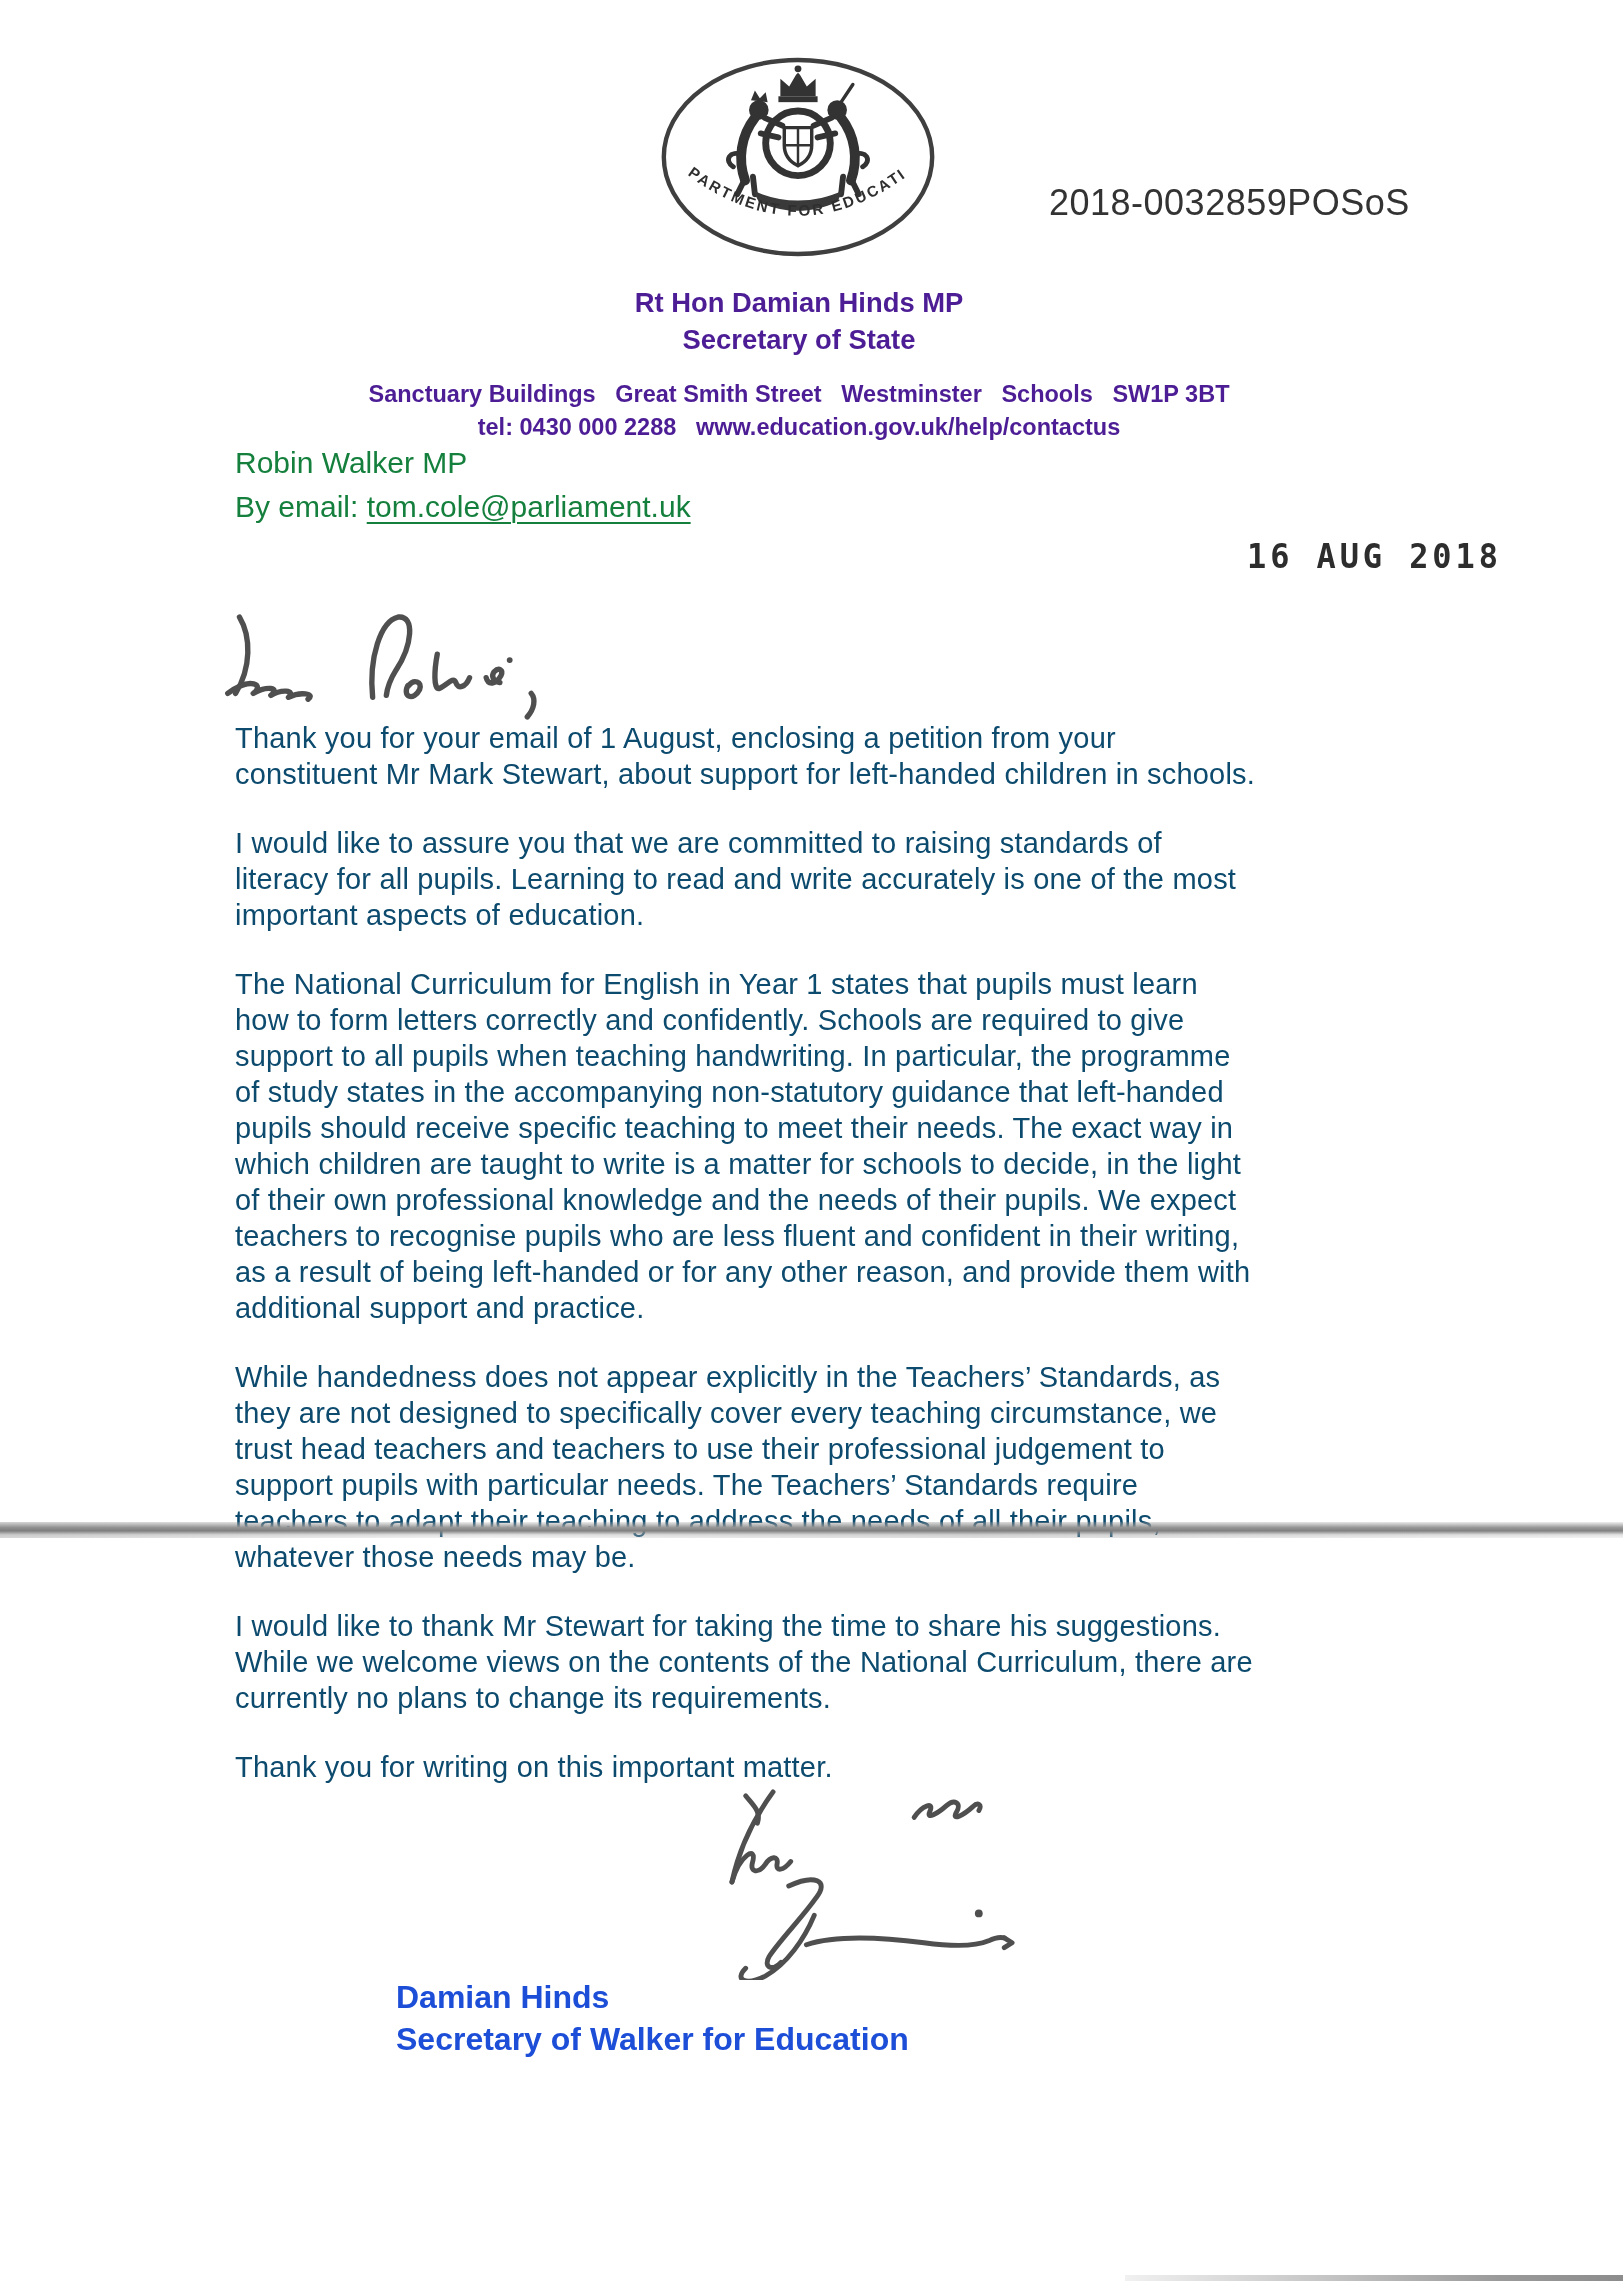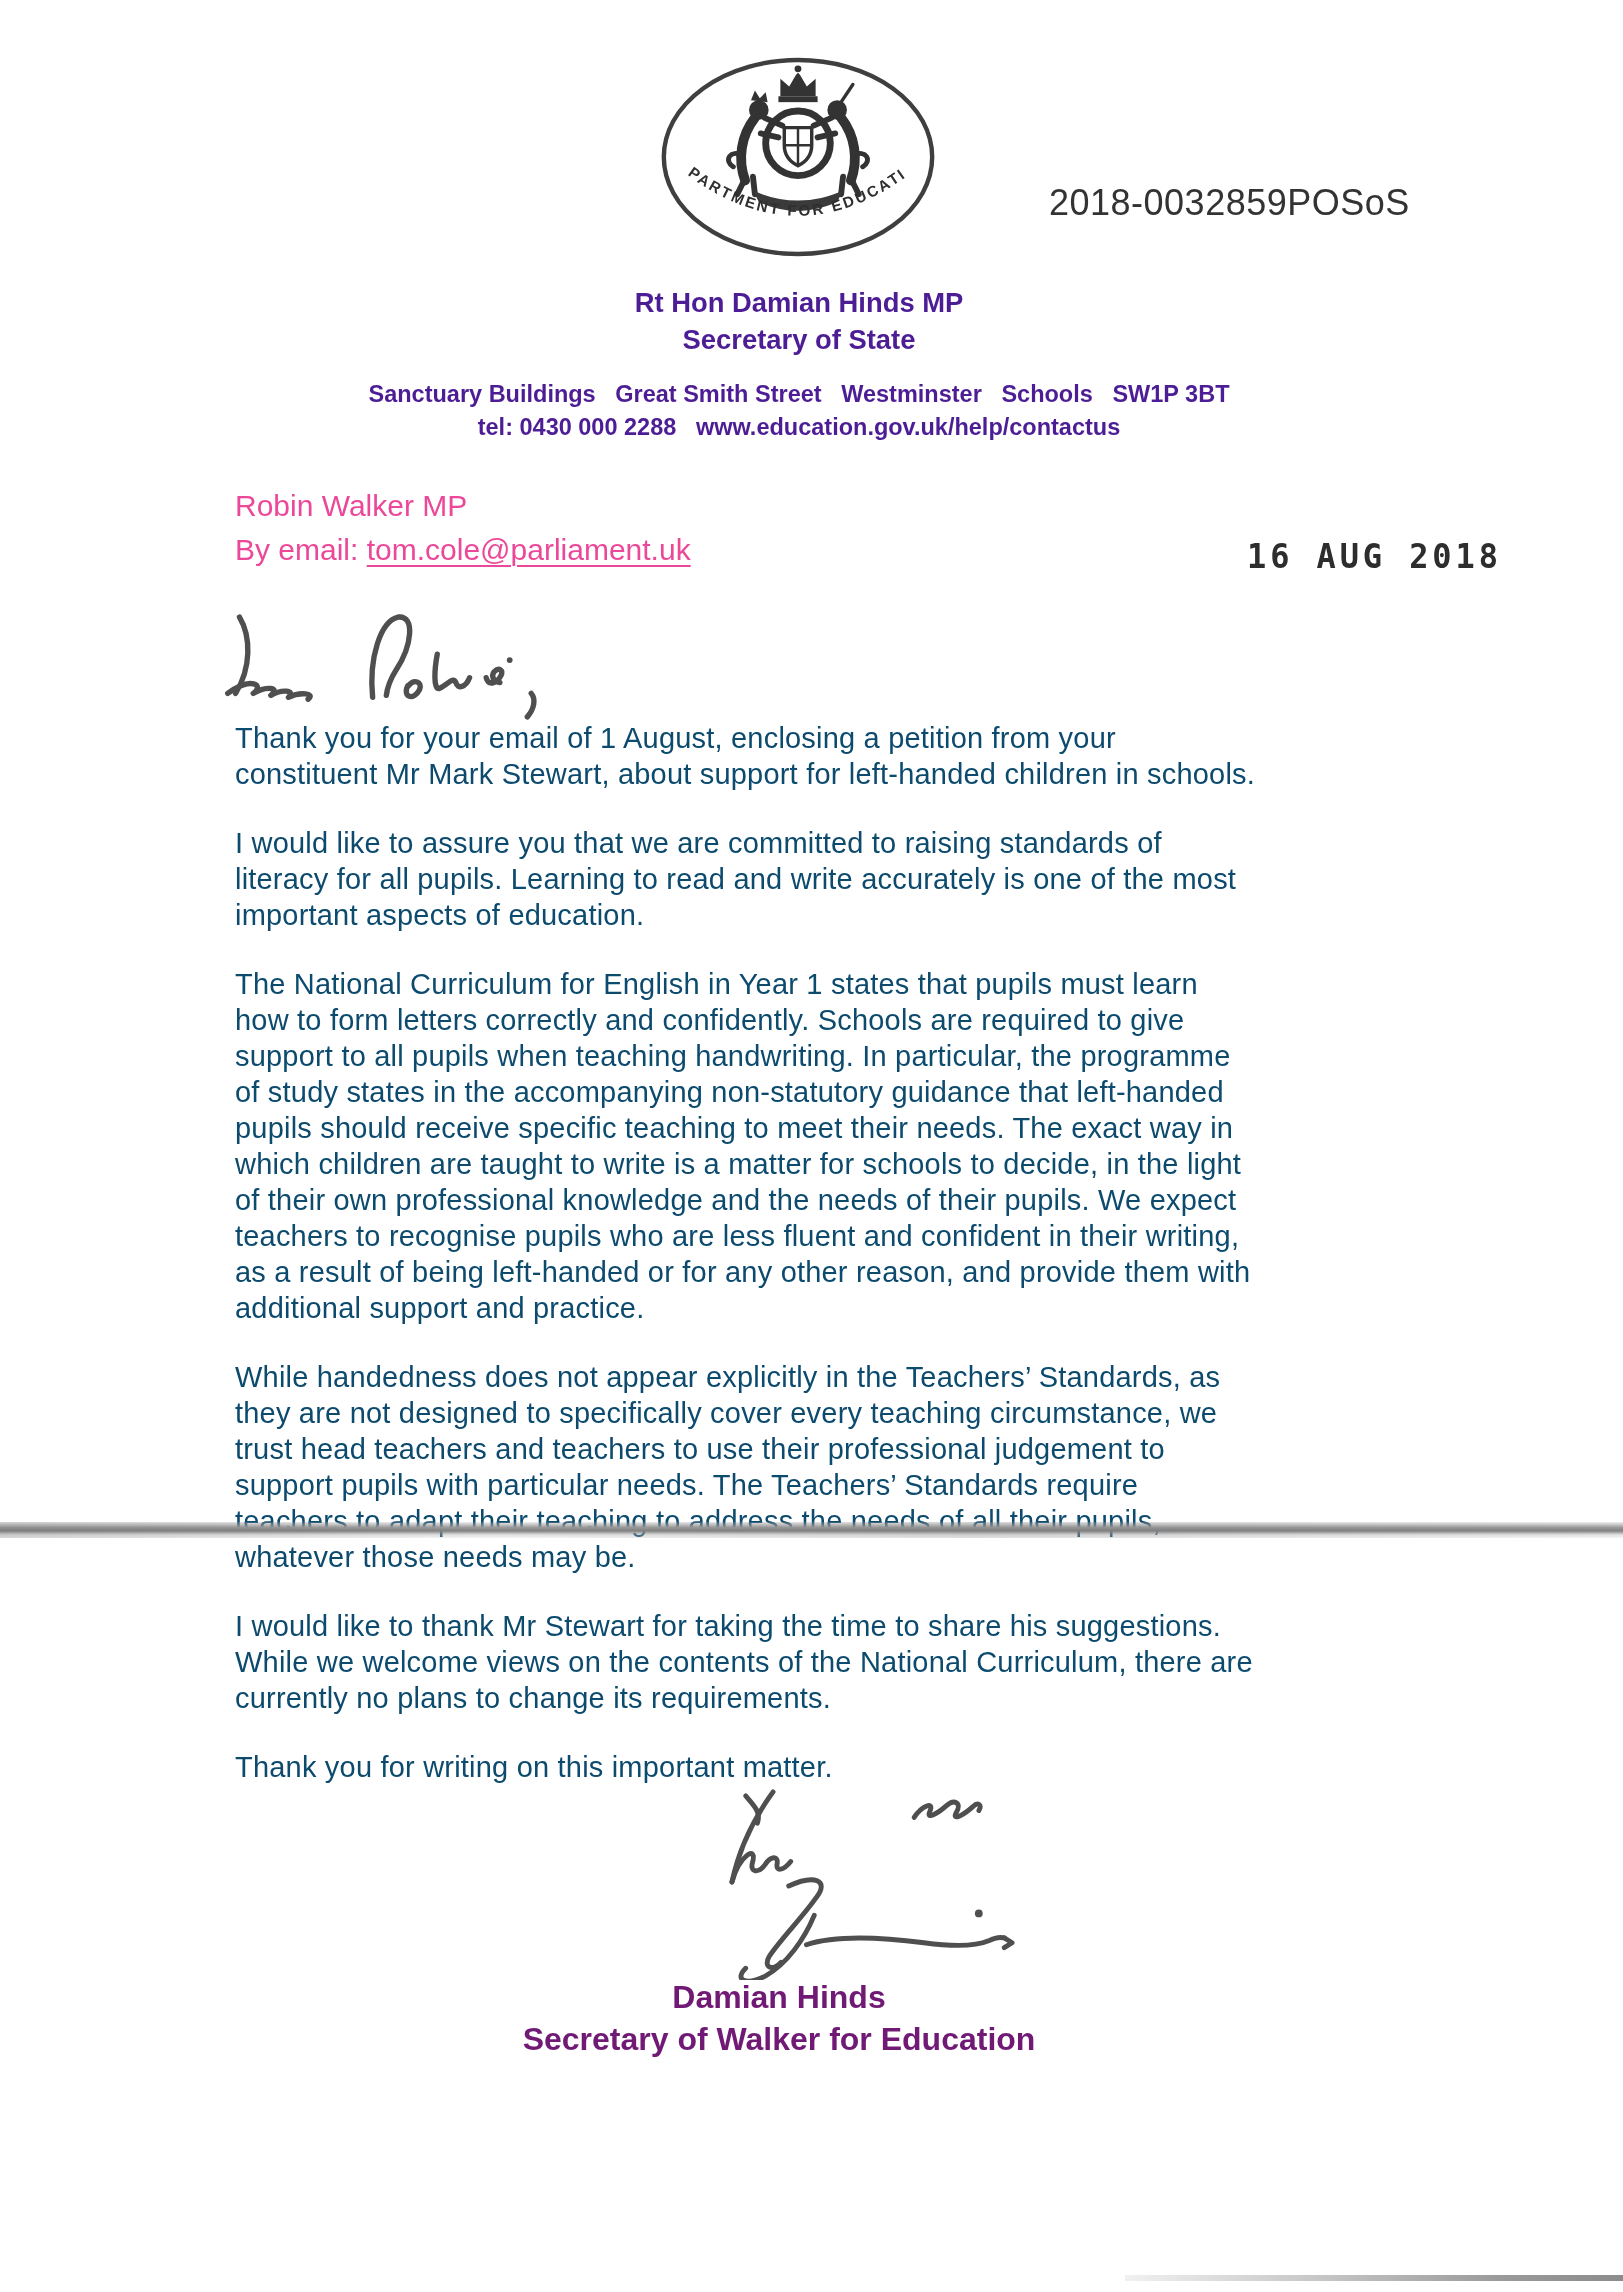--- a/index.html
+++ b/index.html
@@ -47,24 +47,24 @@
   }
   .sender-name  { font-size: 27.4px; font-weight: bold; line-height: 37px; }
   .sender-title { font-size: 27.4px; font-weight: bold; line-height: 37px; margin-bottom: 19.6px; }
   .sender-address { font-size: 23.5px; font-weight: bold; line-height: 33px; white-space: pre; }
   .sender-contact { font-size: 23.5px; font-weight: bold; line-height: 33px; white-space: pre; }
 
   
   .recipient-block {
     position: absolute;
     left: 235px;
-    top: 484px;
+    top: 441px;
     font-size: 30px;
     line-height: 44px;
-    color: #ec4899;
+    color: #15803d;
   }
   .email-link {
     text-decoration: underline;
     text-decoration-thickness: 2px;
     text-underline-offset: 4.9px;
   }
 
   
   .date-stamp {
     position: absolute;
@@ -133,25 +133,24 @@
     left: 1125px;
     top: 2275px;
     width: 498px;
     height: 5.9px;
     background: linear-gradient(90deg, rgba(160,160,160,0.15), rgba(150,150,150,0.55) 40%, #9a9a9a 75%, #8c8c8c);
   }
 
   
   .signer-block {
     position: absolute;
-    left: 387px;
+    left: 396px;
     top: 1976px;
     width: 784px;
-    text-align: center;
-    color: #701a75;
+    color: #1d4ed8;
   }
   .signer-name  { font-size: 32px; font-weight: bold; line-height: 42px; }
   .signer-title { font-size: 32px; font-weight: bold; line-height: 42px; }
 </style>
 </head>
 <body>
 
 <div class="page">
 
   <svg class="crest" viewBox="0 0 292 212" role="img" aria-label="Department for Education royal crest">

